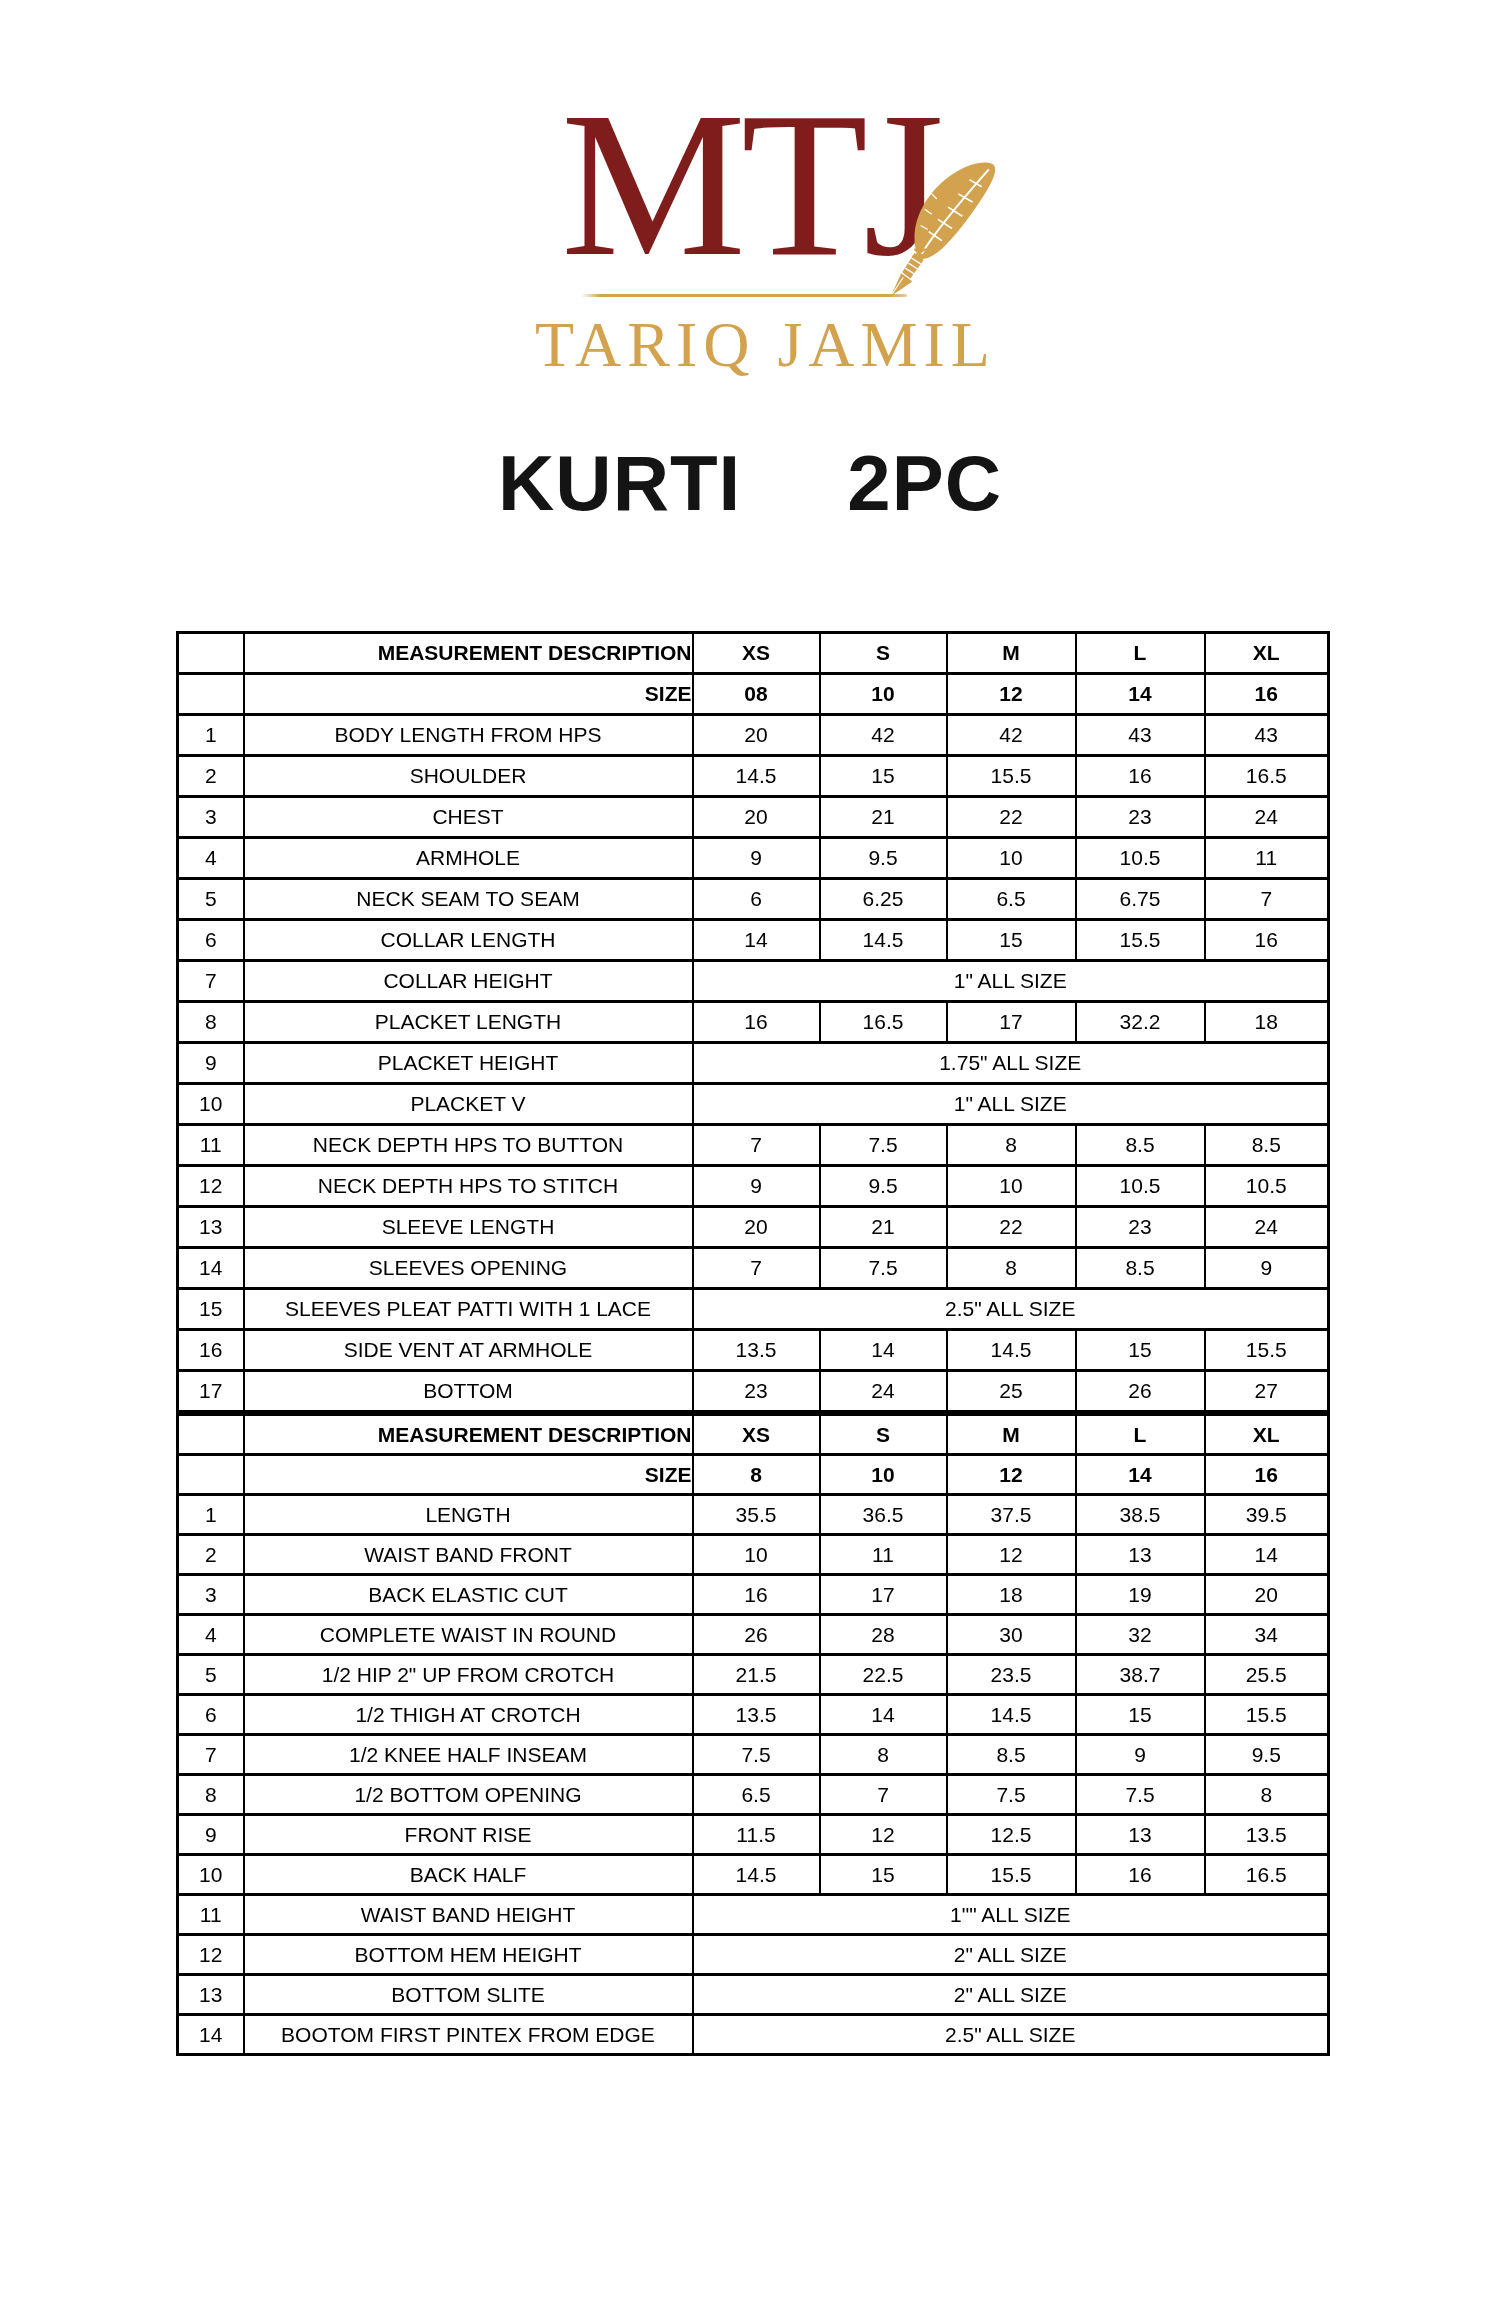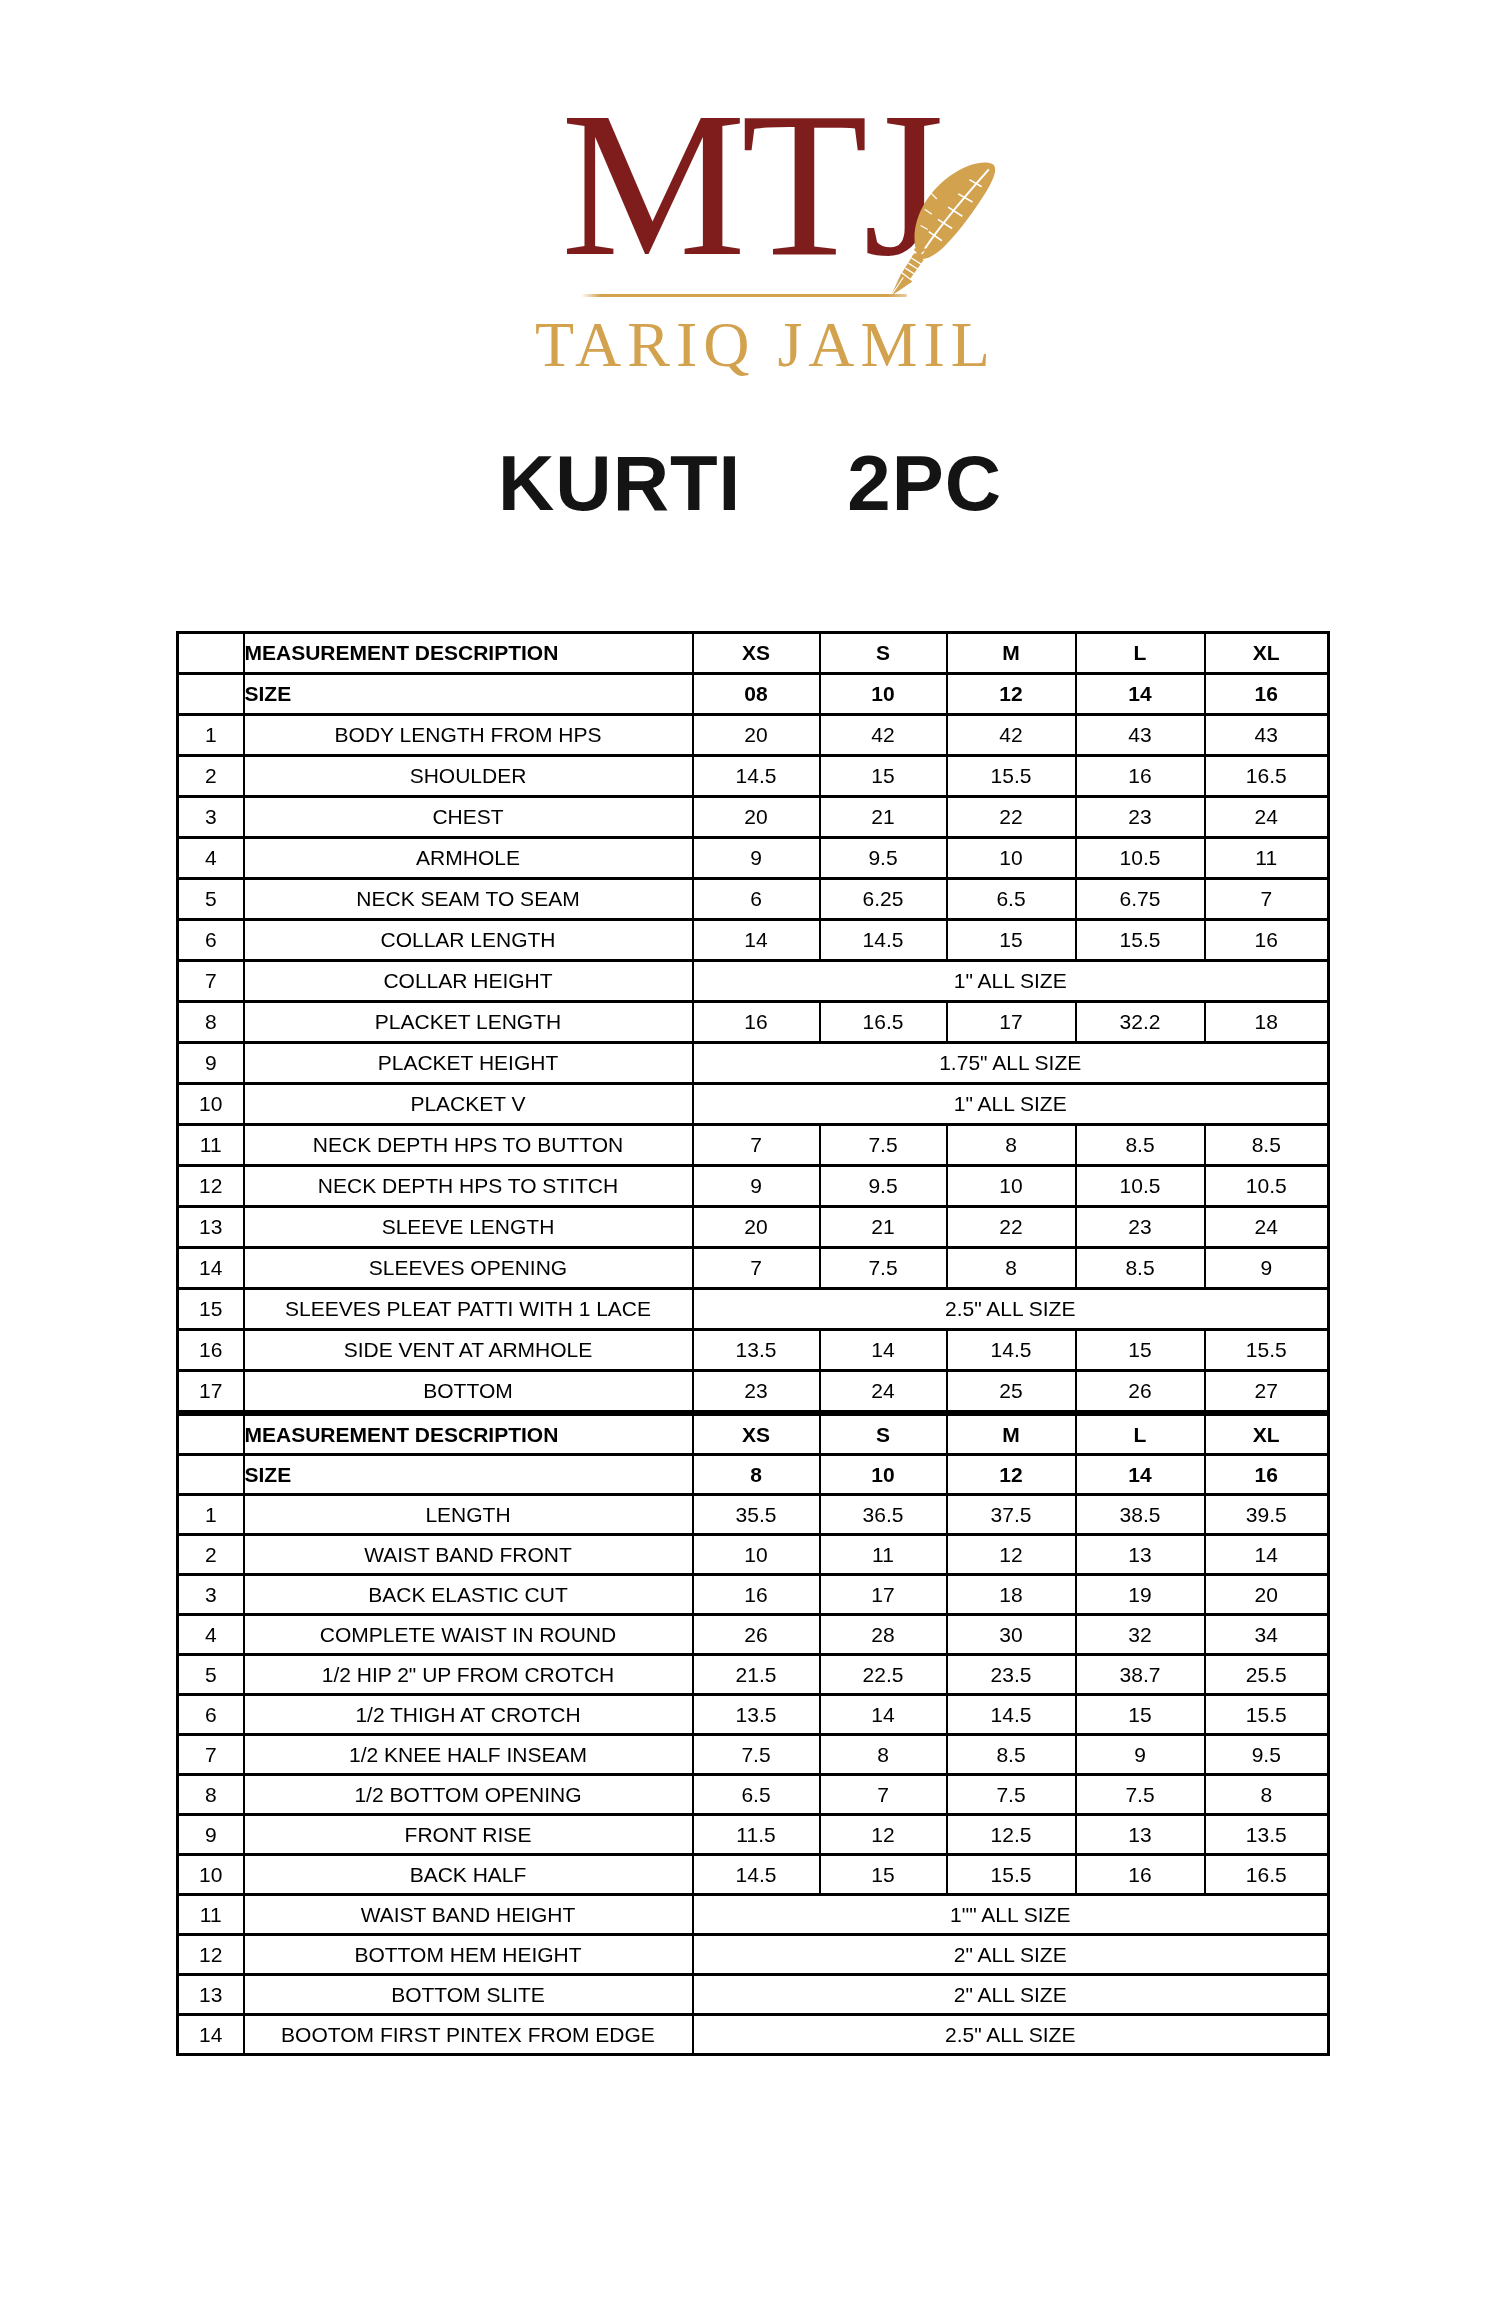--- a/index.html
+++ b/index.html
@@ -42,21 +42,21 @@
   }
   table.size-table td {
     border-left:2px solid #000; border-right:2px solid #000;
     border-top:3px solid #000; border-bottom:3px solid #000;
     padding:0; text-align:center; vertical-align:middle; overflow:hidden; white-space:nowrap;
   }
   .kurti tr { height:41px; }
   .trouser tr { height:40px; }
   td.desc { text-align:left; padding-left:7px; }
   tr.hdr td, tr.size-row td { font-weight:bold; }
-  tr.hdr td.desc, tr.size-row td.desc { text-align:left; padding-left:0; }
+  tr.hdr td.desc, tr.size-row td.desc { text-align:right; padding-left:0; }
 
   
   .section-row { position:relative; height:58px; width:1151px; background:#fff; }
   .section-title {
     position:absolute; inset:0; text-align:center; line-height:60px;
     font-size:37px; font-weight:bold; color:#0d0d0d;
   }
   .grid-v { position:absolute; top:0; bottom:0; width:1px; background:#cccccc; }
   .gv0 { left:0; } .gv1 { left:66px; } .gv2 { left:898px; } .gv3 { left:1027px; } .gv4 { left:1150px; }
 </style>

